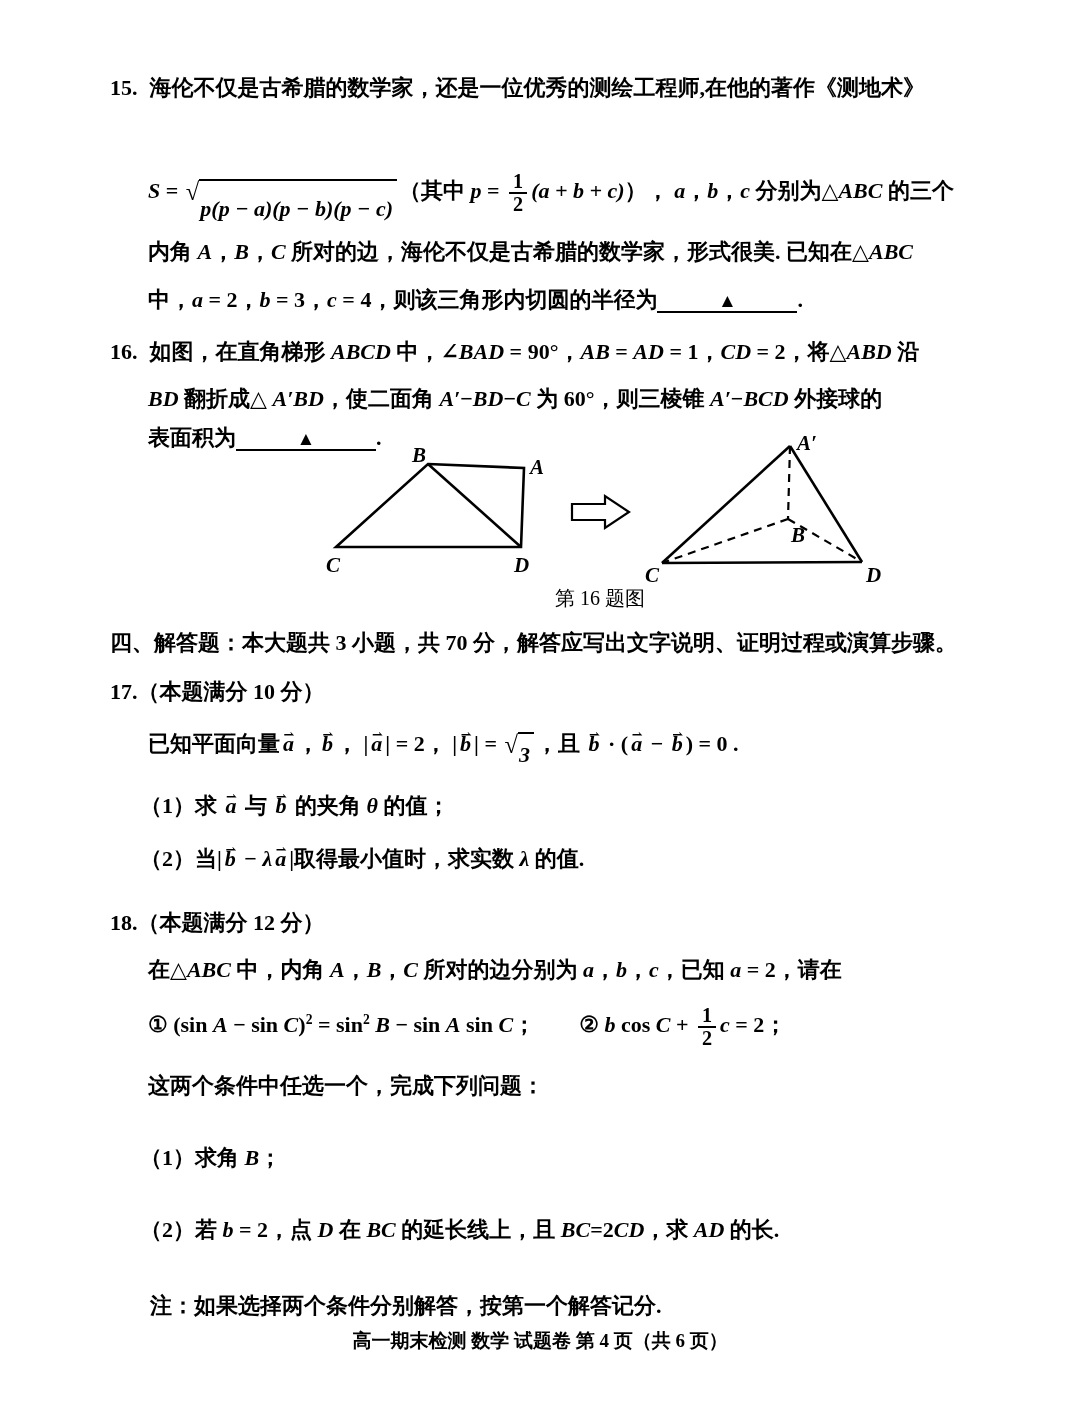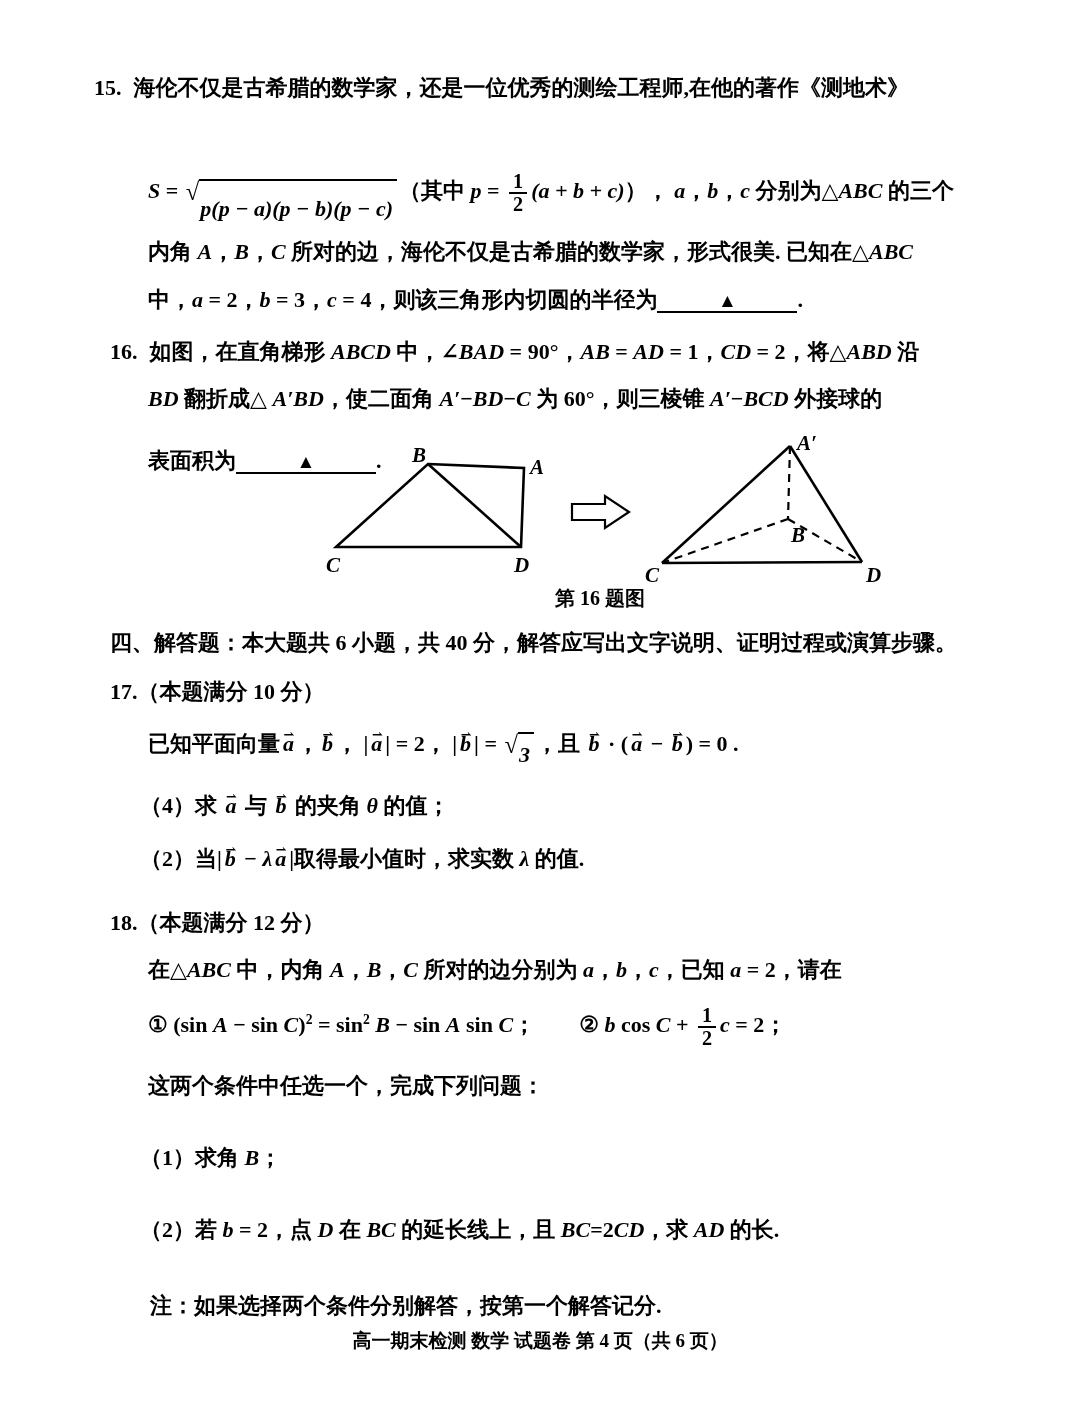--- a/index.html
+++ b/index.html
@@ -22,47 +22,47 @@
   .vec .vec-arrow{position:absolute;left:55%;top:-0.70em;transform:translateX(-50%);font-size:0.60em;font-style:normal;}
   .frac{display:inline-flex;flex-direction:column;align-items:center;vertical-align:middle;line-height:1.05;font-size:0.92em;margin:0 4px;font-weight:700;}
   .frac .num{border-bottom:2.2px solid #000;padding:0 4px;}
   .frac .den{padding:0 4px;}
   .sqrt{display:inline-flex;align-items:stretch;margin:0 2px;vertical-align:-2px;}
   .sqrt-sign{font-size:1.12em;line-height:1.08;font-weight:700;}
   .radicand{border-top:2.4px solid #000;padding:1px 4px 0 1px;font-style:italic;font-weight:700;text-align:center;}
   .blank{display:inline-block;width:140px;border-bottom:2.6px solid #000;text-align:center;font-size:19px;line-height:20px;vertical-align:baseline;}
   .gap{display:inline-block;width:44px;}
   .sec-head{font-weight:700;}
-  .fig-caption{position:absolute;left:300px;top:585px;width:600px;text-align:center;font-size:20px;font-weight:700;}
+  .fig-caption{position:absolute;left:300px;top:585px;width:600px;text-align:center;font-size:20px;font-weight:400;}
   .footer{position:absolute;left:0;top:1328px;width:1080px;text-align:center;font-size:19px;font-weight:600;}
   svg text{font-family:"Liberation Serif","DejaVu Serif",serif;font-style:italic;font-weight:700;font-size:21px;fill:#000;}
 </style>
 </head>
 <body>
 
 <div class="page">
 
-  <div class="line" style="left:94px;top:70px">
+  <div class="line" style="left:110px;top:70px">
     <span class="pnum">15.</span><span class="seg-c">海伦不仅是古希腊的数学家，还是一位优秀的测绘工程师,在他的著作《测地术》</span>
   </div>
   <div class="line mline" style="left:148px;top:164px"><span class="seg-i">S</span><span class="seg-r"> = </span><span class="sqrt">
         <span class="sqrt-sign">√</span>
         <span class="radicand">p(p − a)(p − b)(p − c)</span>
       </span><span class="seg-c">（其中 </span><span class="seg-i">p</span><span class="seg-r"> = </span><span class="frac">
         <span class="num">1</span>
         <span class="den">2</span>
       </span><span class="seg-i">(a + b + c)</span><span class="seg-c">）， </span><span class="seg-i">a</span><span class="seg-c">，</span><span class="seg-i">b</span><span class="seg-c">，</span><span class="seg-i">c</span><span class="seg-c"> 分别为△</span><span class="seg-i">ABC</span><span class="seg-c"> 的三个</span></div>
   <div class="line" style="left:148px;top:234px"><span class="seg-c">内角 </span><span class="seg-i">A</span><span class="seg-c">，</span><span class="seg-i">B</span><span class="seg-c">，</span><span class="seg-i">C</span><span class="seg-c"> 所对的边，海伦不仅是古希腊的数学家，形式很美. 已知在△</span><span class="seg-i">ABC</span></div>
   <div class="line" style="left:148px;top:282px"><span class="seg-c">中，</span><span class="seg-i">a</span><span class="seg-r"> = 2</span><span class="seg-c">，</span><span class="seg-i">b</span><span class="seg-r"> = 3</span><span class="seg-c">，</span><span class="seg-i">c</span><span class="seg-r"> = 4</span><span class="seg-c">，则该三角形内切圆的半径为</span><span class="blank seg-r">▲</span><span class="seg-r">.</span></div>
 
   <div class="line" style="left:110px;top:334px">
     <span class="pnum">16.</span><span><span class="seg-c">如图，在直角梯形 </span><span class="seg-i">ABCD</span><span class="seg-c"> 中，</span><span class="seg-r">∠</span><span class="seg-i">BAD</span><span class="seg-r"> = 90°</span><span class="seg-c">，</span><span class="seg-i">AB</span><span class="seg-r"> = </span><span class="seg-i">AD</span><span class="seg-r"> = 1</span><span class="seg-c">，</span><span class="seg-i">CD</span><span class="seg-r"> = 2</span><span class="seg-c">，将△</span><span class="seg-i">ABD</span><span class="seg-c"> 沿</span></span>
   </div>
   <div class="line" style="left:148px;top:381px"><span class="seg-i">BD</span><span class="seg-c"> 翻折成△ </span><span class="seg-i">A′BD</span><span class="seg-c">，使二面角 </span><span class="seg-i">A′</span><span class="seg-r">−</span><span class="seg-i">BD</span><span class="seg-r">−</span><span class="seg-i">C</span><span class="seg-c"> 为 </span><span class="seg-r">60°</span><span class="seg-c">，则三棱锥 </span><span class="seg-i">A′</span><span class="seg-r">−</span><span class="seg-i">BCD</span><span class="seg-c"> 外接球的</span></div>
-  <div class="line" style="left:148px;top:443px"><span class="seg-c">表面积为</span><span class="blank seg-r">▲</span><span class="seg-r">.</span></div>
+  <div class="line" style="left:148px;top:420px"><span class="seg-c">表面积为</span><span class="blank seg-r">▲</span><span class="seg-r">.</span></div>
 
   <svg style="position:absolute;left:300px;top:430px" width="600" height="188" viewBox="300 430 600 188">
 
     <g stroke="#000" stroke-width="2.6" fill="none">
       <polygon points="428,464 524,468 521,547 336,547"></polygon>
       <line x1="428" y1="464" x2="521" y2="547"></line>
     </g>
     <text x="412" y="462">B</text>
     <text x="530" y="474">A</text>
     <text x="326" y="572">C</text>
@@ -80,30 +80,30 @@
       <line x1="788" y1="519" x2="662" y2="563"></line>
       <line x1="788" y1="519" x2="862" y2="562"></line>
     </g>
     <text x="797" y="450">A′</text>
     <text x="791" y="542">B</text>
     <text x="645" y="582">C</text>
     <text x="866" y="582">D</text>
   </svg>
   <div class="fig-caption">第 16 题图</div>
 
-  <div class="line sec-head" style="left:110px;top:625px">四、解答题：本大题共 6 小题，共 40 分，解答应写出文字说明、证明过程或演算步骤。</div>
+  <div class="line sec-head" style="left:110px;top:625px">四、解答题：本大题共 3 小题，共 70 分，解答应写出文字说明、证明过程或演算步骤。</div>
 
   <div class="line" style="left:110px;top:674px">
     <span class="pnum" style="margin-right:16px">17.（本题满分 10 分）</span>
   </div>
   <div class="line" style="left:148px;top:724px;line-height:40px"><span class="seg-c">已知平面向量</span><span class="vec"><span class="vec-arrow">⇀</span><span class="vec-body">a</span></span><span class="seg-c">，</span><span class="vec"><span class="vec-arrow">⇀</span><span class="vec-body">b</span></span><span class="seg-c">， </span><span class="seg-r">|</span><span class="vec"><span class="vec-arrow">⇀</span><span class="vec-body">a</span></span><span class="seg-r">| = 2</span><span class="seg-c">， </span><span class="seg-r">|</span><span class="vec"><span class="vec-arrow">⇀</span><span class="vec-body">b</span></span><span class="seg-r">| = </span><span class="sqrt">
         <span class="sqrt-sign">√</span>
         <span class="radicand">3</span>
       </span><span class="seg-c">，且 </span><span class="vec"><span class="vec-arrow">⇀</span><span class="vec-body">b</span></span><span class="seg-r"> · (</span><span class="vec"><span class="vec-arrow">⇀</span><span class="vec-body">a</span></span><span class="seg-r"> − </span><span class="vec"><span class="vec-arrow">⇀</span><span class="vec-body">b</span></span><span class="seg-r">) = 0 .</span></div>
-  <div class="line" style="left:140px;top:788px"><span class="seg-c">（4）求 </span><span class="vec"><span class="vec-arrow">⇀</span><span class="vec-body">a</span></span><span class="seg-c"> 与 </span><span class="vec"><span class="vec-arrow">⇀</span><span class="vec-body">b</span></span><span class="seg-c"> 的夹角 </span><span class="seg-i">θ</span><span class="seg-c"> 的值；</span></div>
+  <div class="line" style="left:140px;top:788px"><span class="seg-c">（1）求 </span><span class="vec"><span class="vec-arrow">⇀</span><span class="vec-body">a</span></span><span class="seg-c"> 与 </span><span class="vec"><span class="vec-arrow">⇀</span><span class="vec-body">b</span></span><span class="seg-c"> 的夹角 </span><span class="seg-i">θ</span><span class="seg-c"> 的值；</span></div>
   <div class="line" style="left:140px;top:841px"><span class="seg-c">（2）当</span><span class="seg-r">|</span><span class="vec"><span class="vec-arrow">⇀</span><span class="vec-body">b</span></span><span class="seg-r"> − </span><span class="seg-i">λ</span><span class="vec"><span class="vec-arrow">⇀</span><span class="vec-body">a</span></span><span class="seg-r">|</span><span class="seg-c">取得最小值时，求实数 </span><span class="seg-i">λ</span><span class="seg-c"> 的值.</span></div>
 
   <div class="line" style="left:110px;top:905px">
     <span class="pnum" style="margin-right:11px">18.（本题满分 12 分）</span>
   </div>
   <div class="line" style="left:148px;top:952px"><span class="seg-c">在△</span><span class="seg-i">ABC</span><span class="seg-c"> 中，内角 </span><span class="seg-i">A</span><span class="seg-c">，</span><span class="seg-i">B</span><span class="seg-c">，</span><span class="seg-i">C</span><span class="seg-c"> 所对的边分别为 </span><span class="seg-i">a</span><span class="seg-c">，</span><span class="seg-i">b</span><span class="seg-c">，</span><span class="seg-i">c</span><span class="seg-c">，已知 </span><span class="seg-i">a</span><span class="seg-r"> = 2</span><span class="seg-c">，请在</span></div>
   <div class="line mline" style="left:148px;top:993px"><span class="seg-r">① (sin </span><span class="seg-i">A</span><span class="seg-r"> − sin </span><span class="seg-i">C</span><span class="seg-r">)</span><sup class="seg-sup">2</sup><span class="seg-r"> = sin</span><sup class="seg-sup">2</sup><span class="seg-r"> </span><span class="seg-i">B</span><span class="seg-r"> − sin </span><span class="seg-i">A</span><span class="seg-r"> sin </span><span class="seg-i">C</span><span class="seg-c">；</span><span class="gap"></span><span class="seg-r">② </span><span class="seg-i">b</span><span class="seg-r"> cos </span><span class="seg-i">C</span><span class="seg-r"> + </span><span class="frac">
         <span class="num">1</span>
         <span class="den">2</span>
       </span><span class="seg-i">c</span><span class="seg-r"> = 2</span><span class="seg-c">；</span></div>

